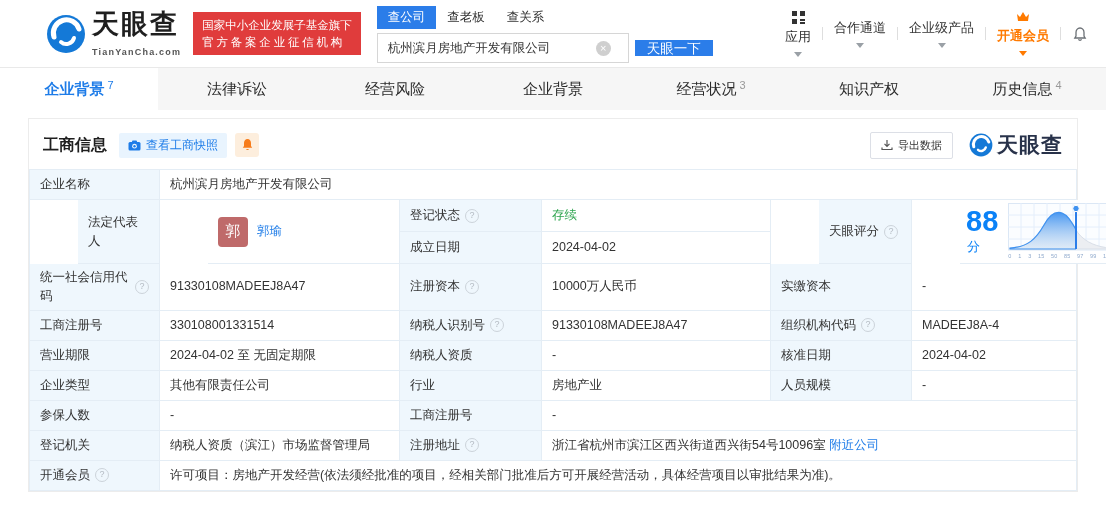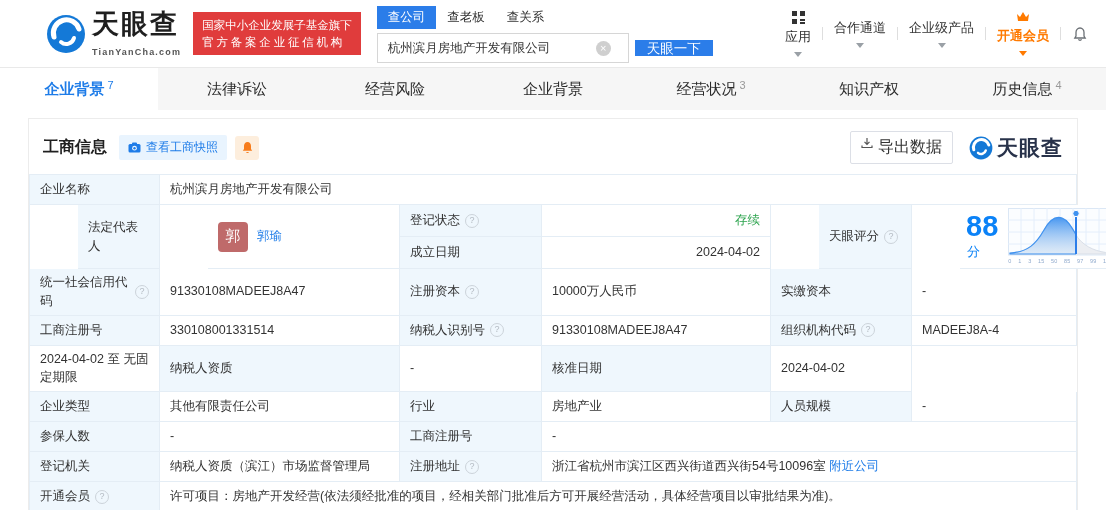--- a/index.html
+++ b/index.html
@@ -47,42 +47,42 @@
 
   
   .card { margin:8px 28px 0; border:1px solid #ececec; background:#fff; }
   .sec-head { display:flex; align-items:center; padding:12px 14px 10px; }
   .sec-title { font-size:16px; font-weight:bold; color:#1f1f1f; }
   .snap-btn { margin-left:12px; display:flex; align-items:center; gap:5px; background:#e9f4fe;
     color:#1e7ce8; font-size:12px; padding:4px 9px; border-radius:2px; cursor:pointer; border:none; font-family:inherit;}
   .bell-chip { margin-left:8px; width:24px; height:24px; background:#fdeedd; border-radius:3px;
     display:flex; align-items:center; justify-content:center; cursor:pointer; }
   .sec-right { margin-left:auto; display:flex; align-items:center; }
-  .export-btn { display:flex; gap:5px; border:1px solid #dcdfe6; background:#fff;
-    font-size:16px; color:#333; padding:5px 10px; border-radius:2px; cursor:pointer; font-family:inherit;}
+  .export-btn { display:flex; align-items:center; gap:5px; border:1px solid #dcdfe6; background:#fff;
+    font-size:11px; color:#333; padding:5px 10px; border-radius:2px; cursor:pointer; font-family:inherit;}
   .wm { display:flex; align-items:center; gap:4px; margin-left:16px; }
   .wm-txt { font-size:21px; font-weight:bold; color:#28324a; letter-spacing:1px; }
 
   
   .biz-table { border-top:1px solid #e4edf5; border-left:1px solid #e4edf5; margin:0; }
   .trow { display:grid; grid-template-columns:130px 240px 142px 229px 141px 1fr; }
   .trow.rep { grid-template-rows:32px 32px; }
   .cell { border-right:1px solid #e4edf5; border-bottom:1px solid #e4edf5; display:flex;
     align-items:center; padding:4px 10px; font-size:12.5px; min-height:30px; line-height:1.5; }
   .lbl { background:#eff7fd; color:#333; gap:5px; }
   .val { background:#fff; color:#333; }
   .help { width:14px; height:14px; border:1px solid #ccd3da; border-radius:50%; color:#b3bac2;
     font-size:9px; display:inline-flex; align-items:center; justify-content:center; flex:0 0 auto; cursor:pointer;}
   .help::after { content:"?"; }
   .green { color:#2da44e; }
   .link { color:#1e7ce8; cursor:pointer; }
   .span5 { grid-column:2 / 7; }
   .span3 { grid-column:4 / 7; }
   .rs2 { grid-row:1 / 3;margin-left:48px; }
-  .c3 { grid-column:3; } .c4 { grid-column:4;justify-content:flex-end; } .c5 { grid-column:5; } .c6 { grid-column:6; }
+  .c3 { grid-column:3; } .c4 { grid-column:4; } .c5 { grid-column:5; } .c6 { grid-column:6; }
   .r1 { grid-row:1; } .r2 { grid-row:2; }
   .avatar { width:30px; height:30px; border-radius:4px; background:#bf6a6a; color:#fff;
     display:flex; align-items:center; justify-content:center; font-size:15px; margin-right:9px; cursor:pointer;}
   .score-cell { gap:8px; padding:2px 6px; }
   .score-num { font-size:29px; font-weight:bold; color:#0b82f7; line-height:1; }
   .score-unit { font-size:13px; color:#0b82f7; margin-left:1px; }
   .mini-chart { width:106px; }
   .ticks { display:flex; justify-content:space-between; font-size:5.5px; color:#8fa9cc;
     width:104px; margin-top:1px; }
 
@@ -355,20 +355,23 @@
       <div class="cell lbl">
         <span>组织机构代码</span>
           <span class="help"></span>
       </div>
       <div class="cell val">
           <span>MADEEJ8A-4</span>
         </div>
     </div>
 
     <div class="trow">
+      <div class="cell lbl">
+          <span>营业期限</span>
+        </div>
       <div class="cell val">
           <span>2024-04-02 至 无固定期限</span>
         </div>
       <div class="cell lbl">
           <span>纳税人资质</span>
         </div>
       <div class="cell val">
           <span>-</span>
         </div>
       <div class="cell lbl">

